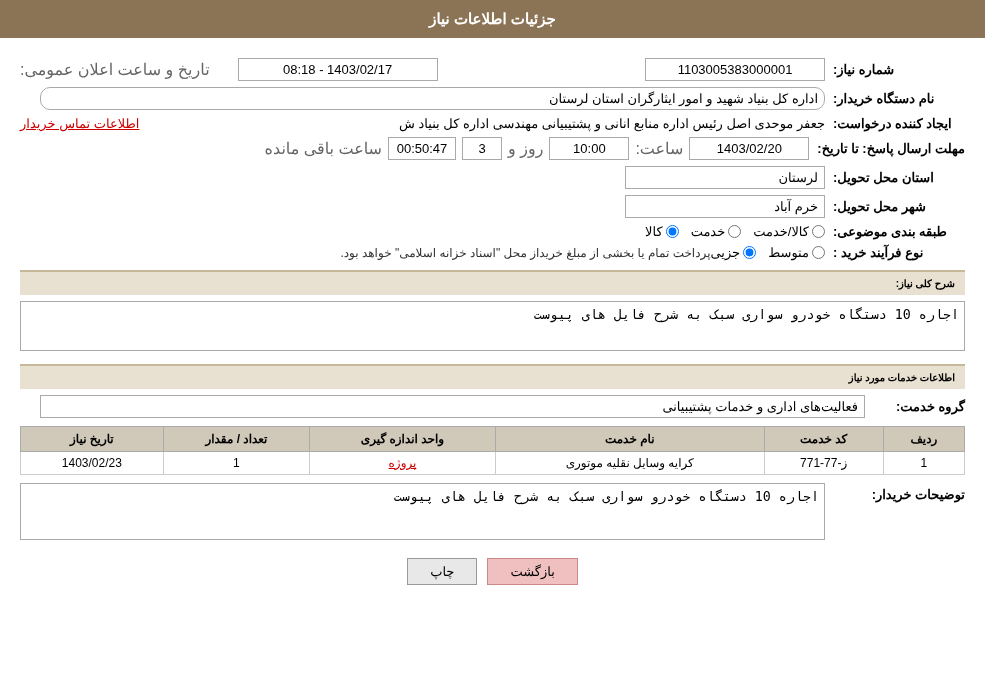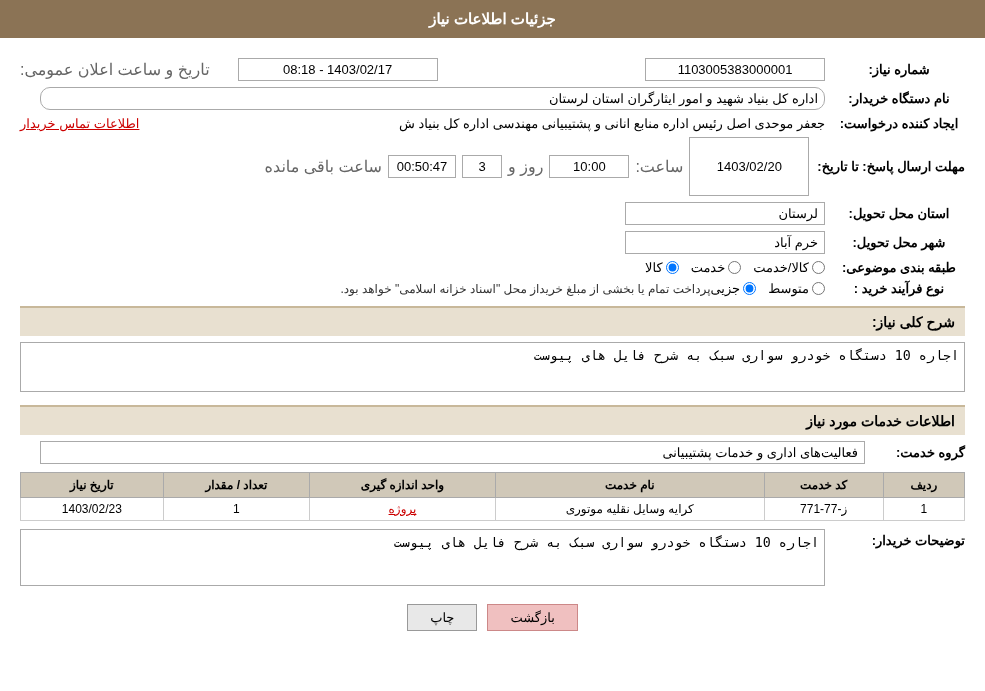--- a/index.html
+++ b/index.html
@@ -29,21 +29,21 @@
     .form-row {
       display: flex;
       align-items: center;
       margin-bottom: 6px;
       direction: rtl;
     }
     .label {
       color: #000;
       font-weight: bold;
       min-width: 140px;
-      text-align: center;
+      text-align: left;
       padding-left: 8px;
       white-space: nowrap;
     }
     .field-box {
       border: 1px solid #aaa;
       background: #fff;
       padding: 3px 6px;
       min-height: 22px;
       display: inline-block;
       margin-left: 20px;
@@ -100,21 +100,21 @@
     }
     .radio-item {
       display: flex;
       align-items: center;
       gap: 3px;
     }
     .section-divider {
       background: #e8e0d0;
       padding: 6px 10px;
       font-weight: bold;
-      font-size: 14px;
+      font-size: 10px;
       margin: 10px 0 6px 0;
       border-top: 2px solid #c8b89a;
     }
     .textarea-box {
       border: 1px solid #aaa;
       background: #fff;
       width: 100%;
       min-height: 50px;
       padding: 5px;
       text-align: right;
@@ -219,21 +219,21 @@
 
     <div class="form-row">
       <span class="label">ایجاد کننده درخواست:</span>
       <span style="flex:1; padding-left:6px;">جعفر موحدی اصل رئیس اداره منابع انانی و پشتیبیانی مهندسی اداره کل بنیاد ش</span>
       <span class="link-text" style="white-space:nowrap; margin-right:6px;">اطلاعات تماس خریدار</span>
     </div>
 
     <div class="form-row">
       <span class="label">مهلت ارسال پاسخ: تا تاریخ:</span>
       <div class="inline-group">
-        <div class="date-field" style="border:1px solid #aaa; padding:21px 5px; text-align:center;">1403/02/20</div>
+        <div class="date-field" style="border:1px solid #aaa; padding:3px 5px; text-align:center;">1403/02/20</div>
         <span class="inline-label">ساعت:</span>
         <div class="time-field">10:00</div>
         <span class="inline-label">روز و</span>
         <div style="border:1px solid #aaa; padding:3px 5px; text-align:center; width:40px;">3</div>
         <div class="remaining-field">00:50:47</div>
         <span class="inline-label">ساعت باقی مانده</span>
       </div>
     </div>
 
     <div class="form-row">

